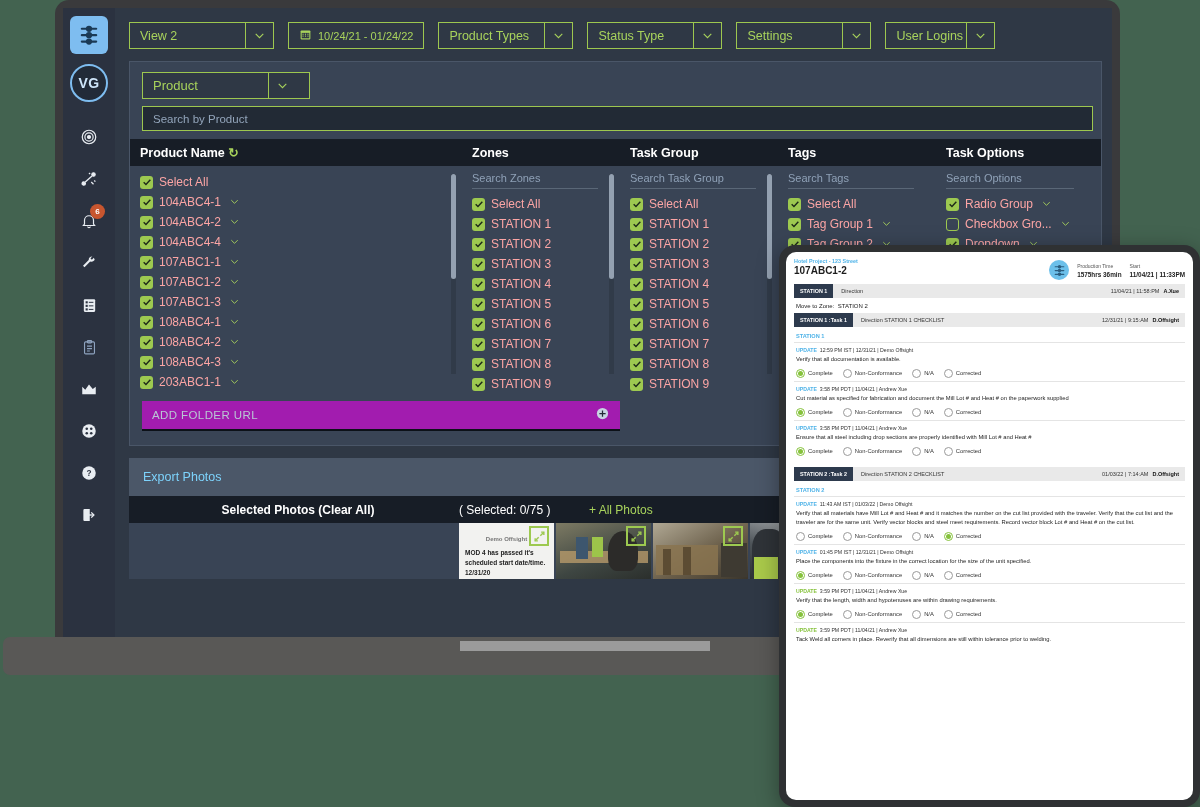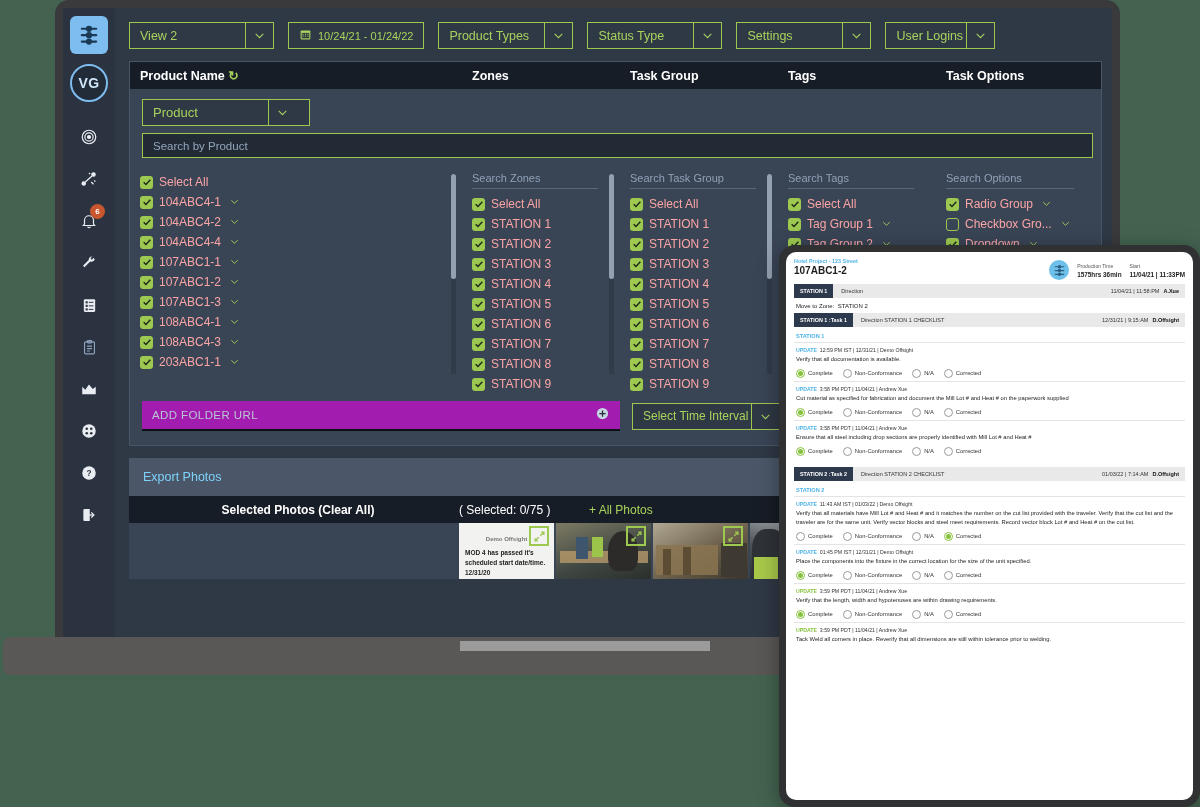--- a/index.html
+++ b/index.html
@@ -368,45 +368,45 @@
           <span class="lbl">User Logins</span>
           <span class="chev">
             <svg viewBox="0 0 24 24" width="13" height="13" fill="none" stroke="currentColor" stroke-width="2">
                 <path d="M5 9l7 7 7-7"></path>
               </svg>
           </span>
         </div>
       </div>
 
       <div id="panel">
-        <div id="col-head">
-          <div class="c1">
-            <span>Product Name</span>
-            <span style="color:#a8d35c;">↻</span>
-          </div>
-          <div class="c2">Zones</div>
-          <div class="c3">Task Group</div>
-          <div class="c4">Tags</div>
-          <div class="c5">Task Options</div>
-        </div>
-
         <div id="panel-top">
           <div class="gbox" id="product-select">
             <span class="lbl">Product</span>
             <span class="chev">
               <svg viewBox="0 0 24 24" width="13" height="13" fill="none" stroke="currentColor" stroke-width="2">
                   <path d="M5 9l7 7 7-7"></path>
                 </svg>
             </span>
           </div>
           <div id="search-product">
             <span>Search by Product</span>
           </div>
         </div>
 
+        <div id="col-head">
+          <div class="c1">
+            <span>Product Name</span>
+            <span style="color:#a8d35c;">↻</span>
+          </div>
+          <div class="c2">Zones</div>
+          <div class="c3">Task Group</div>
+          <div class="c4">Tags</div>
+          <div class="c5">Task Options</div>
+        </div>
+
         <div id="col-body">
           <div class="colwrap c1" id="colw0">
             <div class="scroller">
                 <i></i>
               </div>
           <div class="chkrow">
                 <span class="box">
                   <svg viewBox="0 0 24 24" fill="none" stroke="#1e2a19" stroke-width="3.4">
                     <path d="M4 12.5l5.5 5.5L20 6.5"></path>
                   </svg>
@@ -479,20 +479,31 @@
                     <path d="M5 9l7 7 7-7"></path>
                   </svg></span>
               </div>
               <div class="chkrow">
                 <span class="box">
                   <svg viewBox="0 0 24 24" fill="none" stroke="#1e2a19" stroke-width="3.4">
                     <path d="M4 12.5l5.5 5.5L20 6.5"></path>
                   </svg>
                 </span>
                 <span>108ABC4-1</span>
+                <span class="cv"><svg viewBox="0 0 24 24" width="11" height="11" fill="none" stroke="#a8d35c" stroke-width="2">
+                    <path d="M5 9l7 7 7-7"></path>
+                  </svg></span>
+              </div>
+              <div class="chkrow">
+                <span class="box">
+                  <svg viewBox="0 0 24 24" fill="none" stroke="#1e2a19" stroke-width="3.4">
+                    <path d="M4 12.5l5.5 5.5L20 6.5"></path>
+                  </svg>
+                </span>
+                <span>108ABC4-2</span>
                 <span class="cv"><svg viewBox="0 0 24 24" width="11" height="11" fill="none" stroke="#a8d35c" stroke-width="2">
                     <path d="M5 9l7 7 7-7"></path>
                   </svg></span>
               </div>
               <div class="chkrow">
                 <span class="box">
                   <svg viewBox="0 0 24 24" fill="none" stroke="#1e2a19" stroke-width="3.4">
                     <path d="M4 12.5l5.5 5.5L20 6.5"></path>
                   </svg>
                 </span>
@@ -763,28 +774,20 @@
           <div class="ghostbox" style="right:6px;top:168px;"></div>
         </div>
 
         <div id="folder-row">
           <div id="folder-input">
             <span>ADD FOLDER URL</span>
             <span class="plus">
               <svg viewBox="0 0 24 24" width="15" height="15" fill="currentColor">
                   <circle cx="12" cy="12" r="9"></circle>
                   <path d="M11 7h2v10h-2z M7 11h10v2H7z" fill="#222a35"></path>
-                </svg>
-            </span>
-          </div>
-          <div class="gbox" id="time-interval">
-            <span class="lbl">Select Time Interval</span>
-            <span class="chev">
-              <svg viewBox="0 0 24 24" width="13" height="13" fill="none" stroke="currentColor" stroke-width="2">
-                  <path d="M5 9l7 7 7-7"></path>
                 </svg>
             </span>
           </div>
         </div>
       </div>
 
       <div id="export-sec">
         <div id="export-head">Export Photos</div>
         <div id="selected-bar">
           <span class="sp1">Selected Photos (Clear All)</span>

